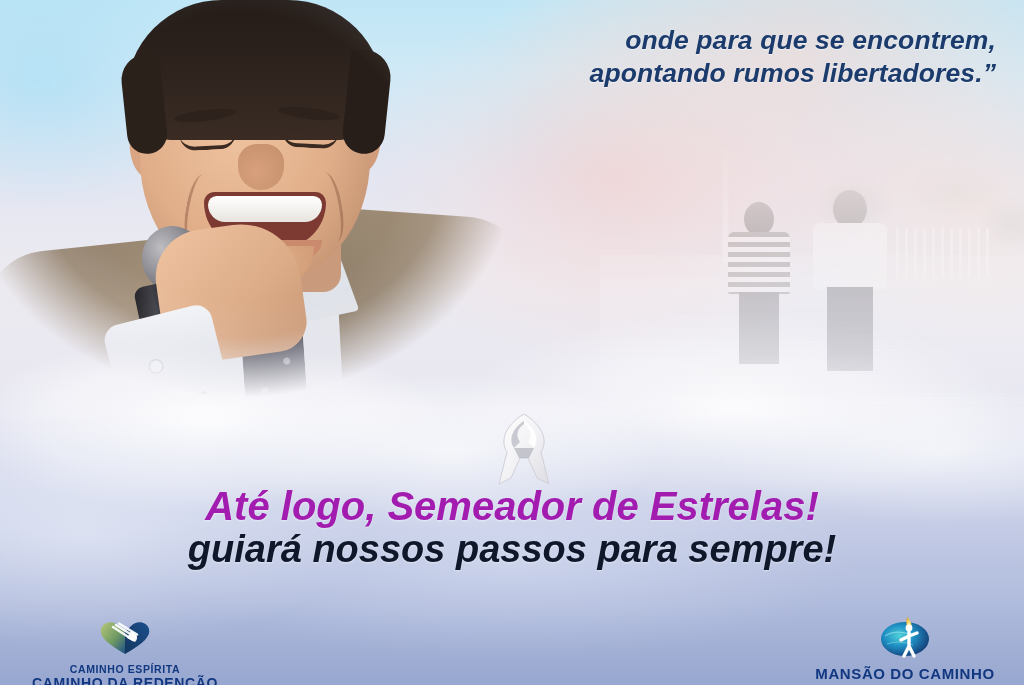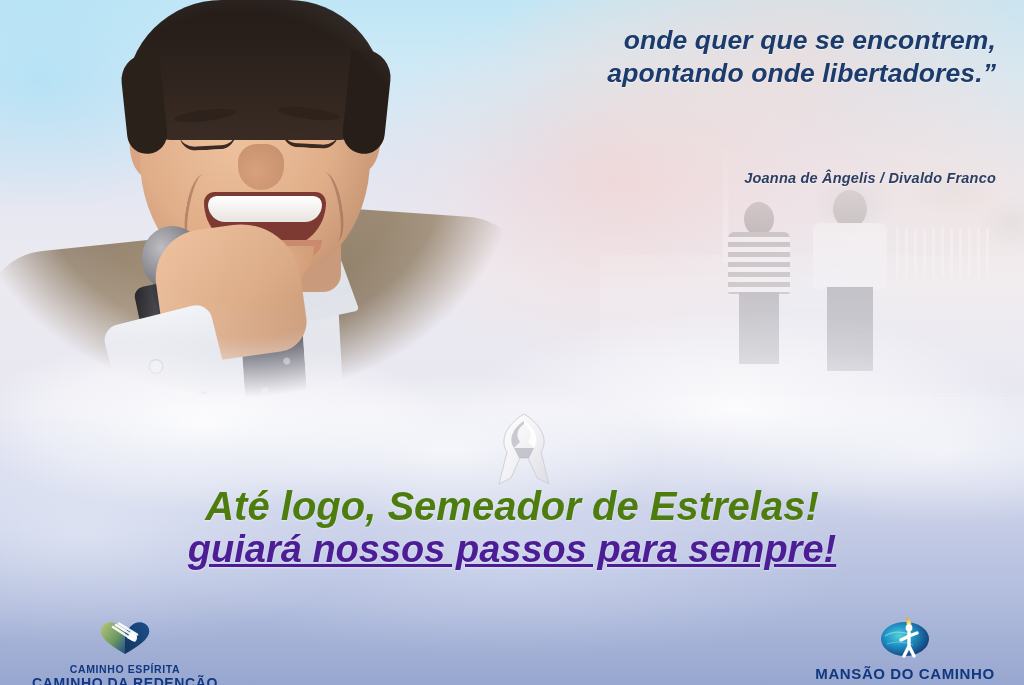--- a/index.html
+++ b/index.html
@@ -215,23 +215,23 @@
 
   
   .ribbon{ position:absolute; left:487px; top:408px; width:74px; height:82px; }
 
   
   .headline{
     position:absolute; left:0; top:486px; width:1024px;
     text-align:center; font-style:italic; font-weight:bold;
     line-height:1.03;
   }
-  .hl1{ display:block; font-size:40px; color:#4d7c0f; text-shadow:0 1px 2px rgba(255,255,255,.5); letter-spacing:0px; }
+  .hl1{ display:block; font-size:40px; color:#a21caf; text-shadow:0 1px 2px rgba(255,255,255,.5); letter-spacing:0px; }
   .hl2{ display:block; font-size:36px; color:#1b4bb0; margin-top:3px; text-shadow:0 1px 2px rgba(255,255,255,.5); }
-  .hl3{ display:block; font-size:38px; color:#4c1d95; margin-top:3px; text-shadow:0 1px 2px rgba(255,255,255,.45);text-decoration:underline; }
+  .hl3{ display:block; font-size:38px; color:#0f172a; margin-top:3px; text-shadow:0 1px 2px rgba(255,255,255,.45); }
 
   
   .logo{ position:absolute; text-align:center; }
   .logo-left{ left:10px; top:618px; width:230px; }
   .logo-right{ left:790px; top:614px; width:230px; }
   .logo-mark{ display:block; margin:0 auto 3px; }
   .logo-text{ display:block; color:#10377f; font-weight:bold; letter-spacing:.6px; }
   .logo-text .l1{ display:block; font-size:10.5px; }
   .logo-text .l2{ display:block; font-size:14px; }
   .logo-right .logo-text .l2{ font-size:15px; }
@@ -296,24 +296,23 @@
     <div class="p-part p-mic-head"></div>
     <div class="p-part p-mic-body"></div>
 
     <div class="p-part p-hand"></div>
     <div class="p-part p-cuff">
       <span class="p-cuffbtn"></span>
     </div>
   </div>
 
   <div class="quote">
-    <span class="quote-line">onde quer que se encontrem,</span>
-    <span class="quote-line">apontando onde libertadores.”</span>
-  </div>
-  <div class="quote-attrib">Joanna de Ângelis / Divaldo Franco</div>
+    <span class="quote-line">onde para que se encontrem,</span>
+    <span class="quote-line">apontando rumos libertadores.”</span>
+  </div>
 
   <div class="ribbon">
     <svg width="74" height="82" viewBox="0 0 74 82" aria-hidden="true">
       <defs>
         <linearGradient id="rg" x1="0" y1="0" x2="1" y2="1">
           <stop offset="0%" stop-color="#ffffff"></stop>
           <stop offset="55%" stop-color="#f1f1f4"></stop>
           <stop offset="100%" stop-color="#dcdce2"></stop>
         </linearGradient>
       </defs>

